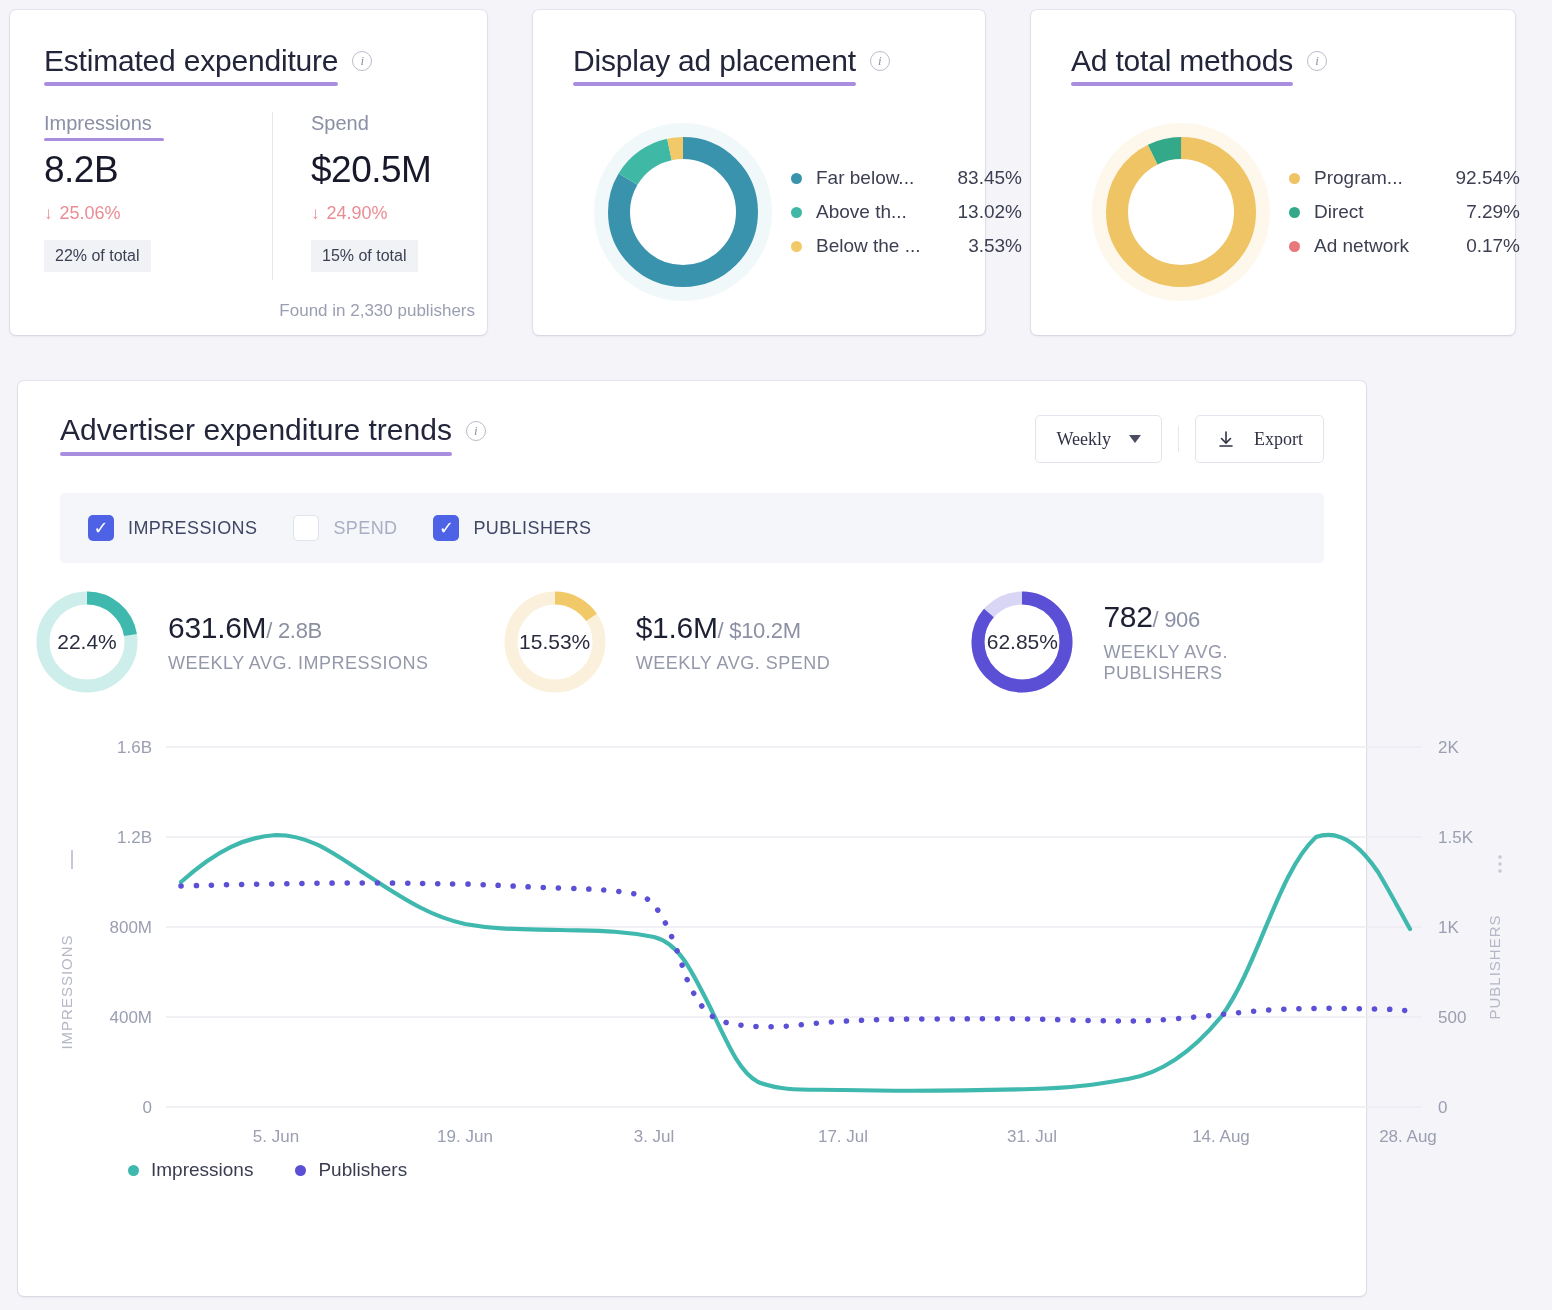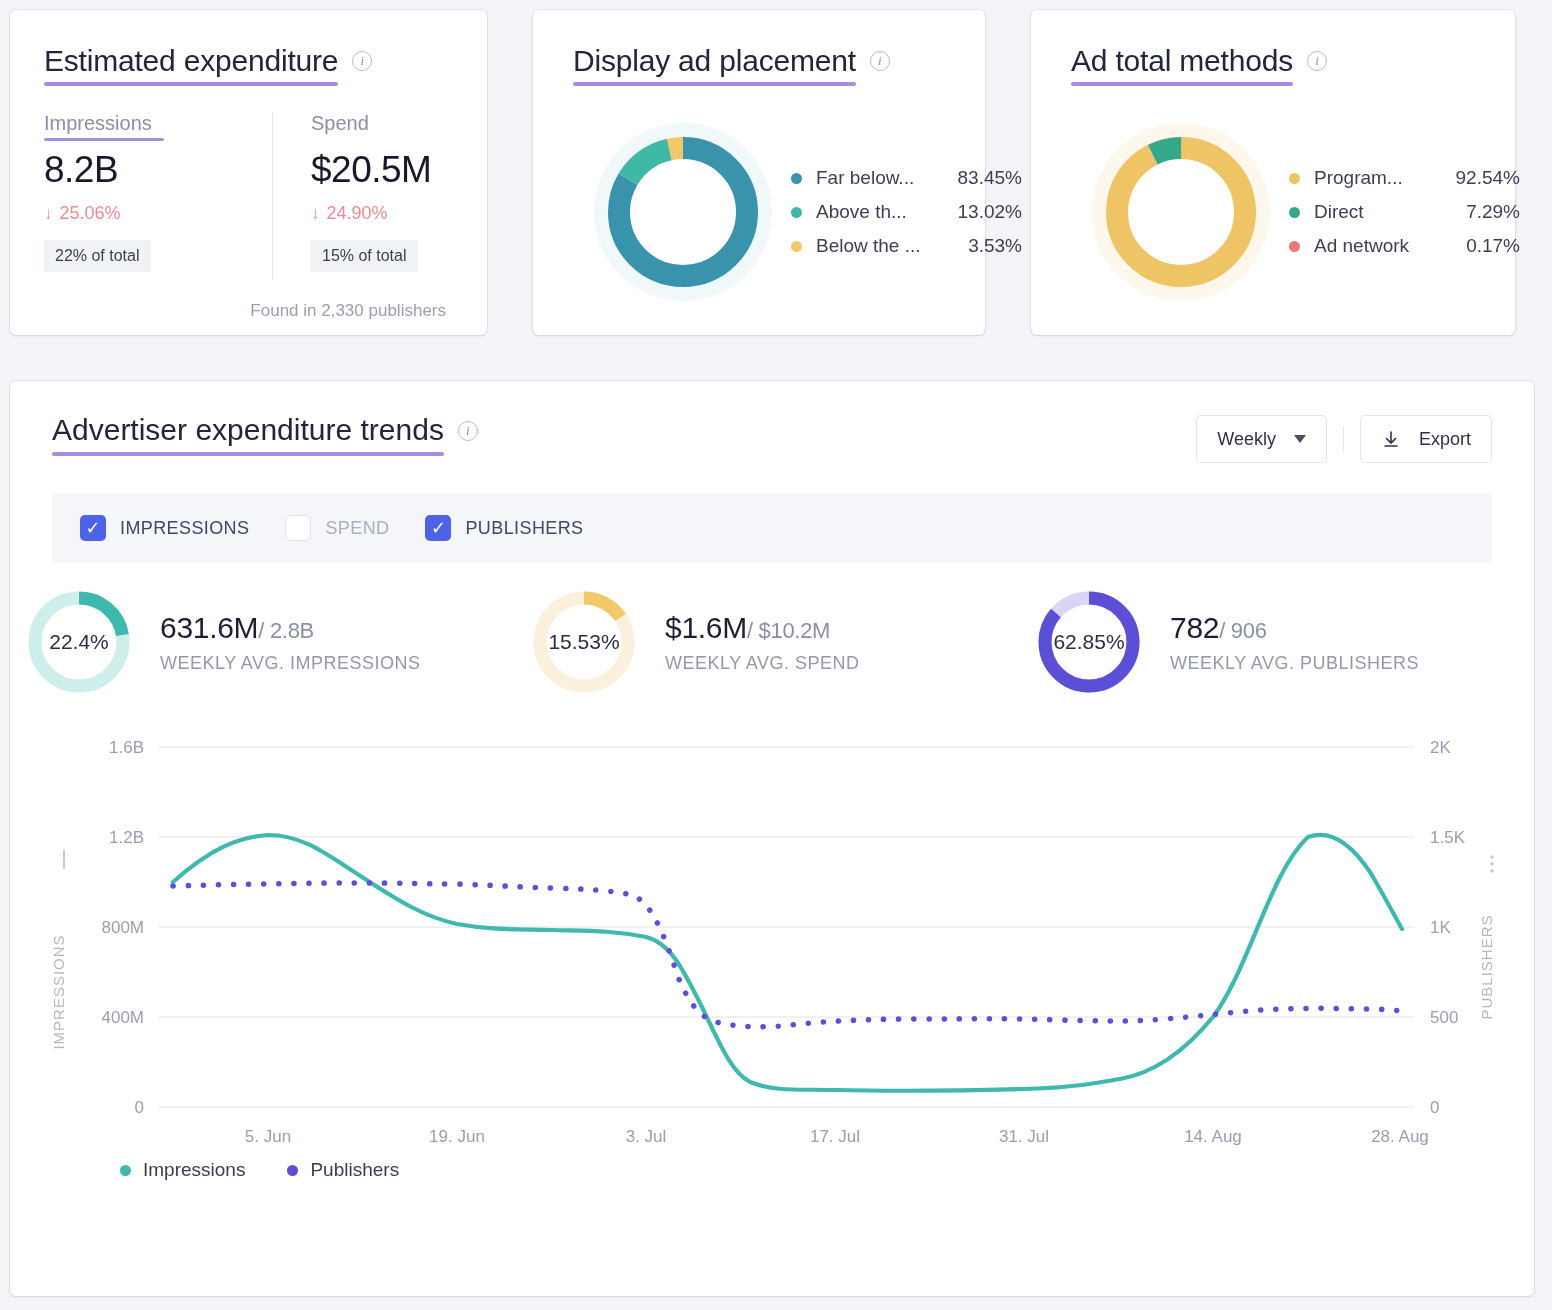--- a/index.html
+++ b/index.html
@@ -57,38 +57,38 @@
   }
   .metric-value { font-size: 37px; color: #17192b; margin-top: 8px; letter-spacing: -.5px; }
   .metric-delta { font-size: 18px; color: #e98c94; margin-top: 12px; display: flex; align-items: center; gap: 7px; }
   .metric-delta .arrow { font-size: 17px; }
   .pill {
     display: inline-block; margin-top: 16px;
     background: #f1f2f6; border-radius: 0;
     padding: 7px 11px; font-size: 16px; color: #3c3f52;
   }
   .found-note {
-    position: absolute; right: 41px; bottom: 14px;
+    position: absolute; right: 12px; bottom: 14px;
     font-size: 17px; color: #9a9eb0;
   }
 
   
   .donut-body { display: flex; align-items: center; padding: 22px 0 0 20px; margin-top: 14px; }
   .donut-holder { width: 180px; height: 180px; position: relative; flex: 0 0 auto; }
   .donut-holder svg { display: block; }
   .legend { margin-left: 18px; }
   .legend-row { display: flex; align-items: center; height: 34px; font-size: 19px; color: #3c3f52; }
   .legend-dot { width: 11px; height: 11px; border-radius: 50%; margin-right: 14px; flex: 0 0 auto; }
   .legend-name { width: 124px; white-space: nowrap; overflow: hidden; }
   .legend-val { width: 82px; text-align: right; }
 
   
   .panel {
-    margin-top: 46px; margin-left: 2px;
-    width: 1524px; height: 915px;
+    margin-top: 46px; margin-left: 10px;
+    width: 1348px; height: 915px;
     background: #ffffff; border-radius: 6px;
     box-shadow: 0 1px 3px rgba(30,30,60,.10), 0 0 0 1px rgba(220,220,235,.55);
     position: relative;
   }
   .panel-head {
     display: flex; align-items: flex-start; justify-content: space-between;
     padding: 32px 42px 0 42px;
   }
   .panel-title {
     font-size: 30px; color: #23263b; font-weight: 400;
@@ -97,20 +97,21 @@
   .panel-title::after {
     content: ""; position: absolute; left: 0; bottom: 0;
     width: 100%; height: 4px; background: #a98ee0; border-radius: 2px;
   }
   .panel-actions { display: flex; align-items: center; gap: 16px; margin-top: 2px; }
   .btn {
     border: 1px solid #e3e4ec; background: #fff; border-radius: 5px;
     height: 48px; display: inline-flex; align-items: center;
     font-size: 18px; color: #2f3245; padding: 0 20px; gap: 18px;
     cursor: pointer;
+    font-family: Liberation Serif, serif;
   }
   .caret { width: 0; height: 0; border-left: 6px solid transparent; border-right: 6px solid transparent; border-top: 8px solid #4b4e61; }
   .vsep { width: 1px; height: 26px; background: #e6e7ee; }
   .dl-icon { display: inline-flex; }
 
   .check-bar {
     margin: 30px 42px 0 42px; height: 70px; background: #f5f6fa;
     border-radius: 4px; display: flex; align-items: center; padding-left: 28px; gap: 36px;
   }
   .chk-item { display: flex; align-items: center; gap: 14px; }

